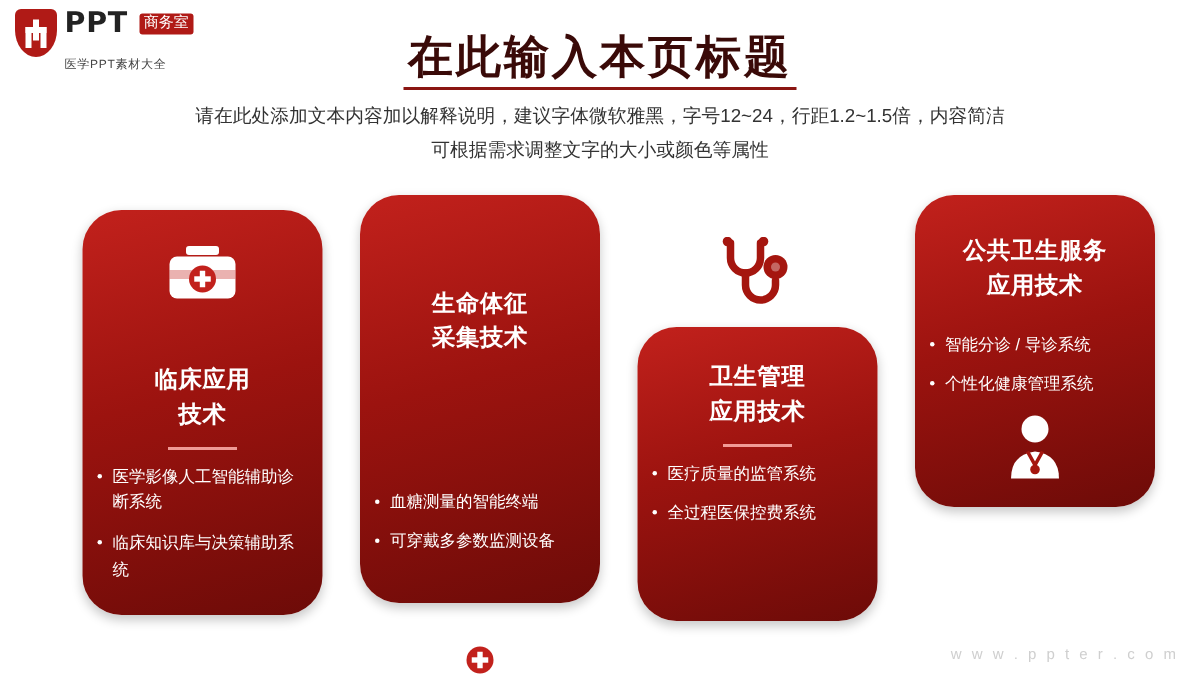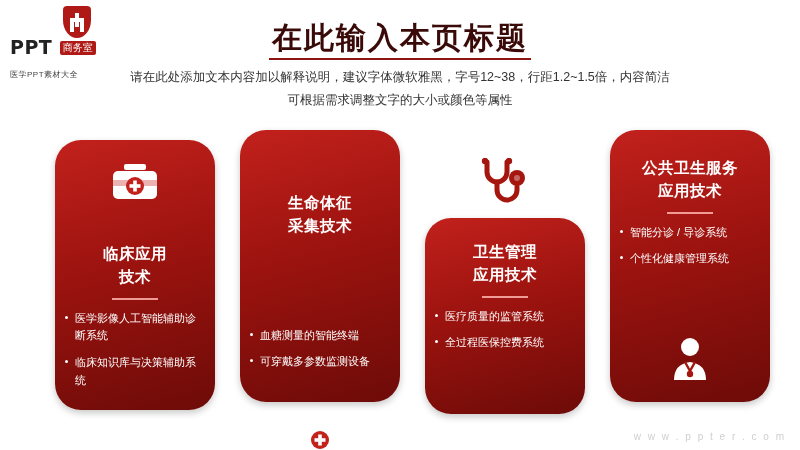--- a/index.html
+++ b/index.html
@@ -4,21 +4,21 @@
 <style>
   html,body{margin:0;padding:0;}
   body{
     width:800px;height:450px;overflow:hidden;
     background:#ffffff;
     font-family:"Liberation Sans","DejaVu Sans",sans-serif;
     position:relative;
   }
 
   
-  .logo{position:absolute;left:10px;top:6px;display:flex;align-items:flex-end;flex-direction:column;}
+  .logo{position:absolute;left:10px;top:6px;display:flex;align-items:flex-start;}
   .logo-shield{
     width:28px;height:32px;background:#b01a16;
     border-radius:4px 4px 14px 14px / 4px 4px 18px 18px;
     position:relative;margin-right:5px;
   }
   .logo-shield:after{
     content:"";position:absolute;left:50%;top:7px;transform:translateX(-50%);
     width:4px;height:14px;background:#fff;box-shadow:-5px 5px 0 0 #fff,5px 5px 0 0 #fff;
   }
   .logo-shield .cross-h{position:absolute;left:7px;top:12px;width:14px;height:4px;background:#fff;}
@@ -43,21 +43,21 @@
   
   .card{
     position:absolute;width:160px;border-radius:26px;
     background:linear-gradient(165deg,#c2211c 0%,#9c130f 45%,#6d0b08 100%);
     color:#fff;box-shadow:0 3px 7px rgba(0,0,0,.22);
     display:flex;flex-direction:column;align-items:center;
   }
   .card.c1{left:55px; top:140px;height:270px;}
   .card.c2{left:240px;top:130px;height:272px;gap:35px;}
   .card.c3{left:425px;top:218px;height:196px;}
-  .card.c4{left:610px;top:130px;height:272px;}
+  .card.c4{left:610px;top:130px;height:208px;}
 
   .card .icon-wrap{display:flex;align-items:center;justify-content:center;}
   .card h3{
     margin:0;font-size:15.5px;font-weight:bold;text-align:center;line-height:1.5;
     letter-spacing:.5px;
   }
   .card .divider{width:46px;height:2px;background:#ffb3ae;opacity:.85;margin:9px 0 10px;}
   .card ul{margin:0;padding:0 16px 0 20px;list-style:none;width:100%;box-sizing:border-box;}
   .card li{
     position:relative;font-size:11px;line-height:1.62;margin-bottom:9px;color:#fff;
@@ -86,21 +86,21 @@
       <span class="logo-ppt">PPT</span>
       <span class="logo-badge">商务室</span>
     </div>
     <div class="logo-sub">医学PPT素材大全</div>
   </div>
 </div>
 
 <div class="title">在此输入本页标题</div>
 <div class="title-rule"></div>
 <div class="subtitle">
-  <div>请在此处添加文本内容加以解释说明，建议字体微软雅黑，字号12~38，行距1.2~1.5倍，内容简洁</div>
+  <div>请在此处添加文本内容加以解释说明，建议字体微软雅黑，字号12~24，行距1.2~1.5倍，内容简洁</div>
   <div>可根据需求调整文字的大小或颜色等属性</div>
 </div>
 
 <div class="card c1">
   <div class="icon-wrap pad-top-22">
     <svg width="50" height="42" viewBox="0 0 50 42">
       <rect x="14" y="2" width="22" height="6" rx="2" fill="#ffffff"></rect>
       <rect x="3" y="9" width="44" height="28" rx="5" fill="#ffffff"></rect>
       <rect x="3" y="18" width="44" height="6" fill="#c2211c" opacity=".35"></rect>
       <circle cx="25" cy="24" r="9" fill="#c2211c"></circle>

